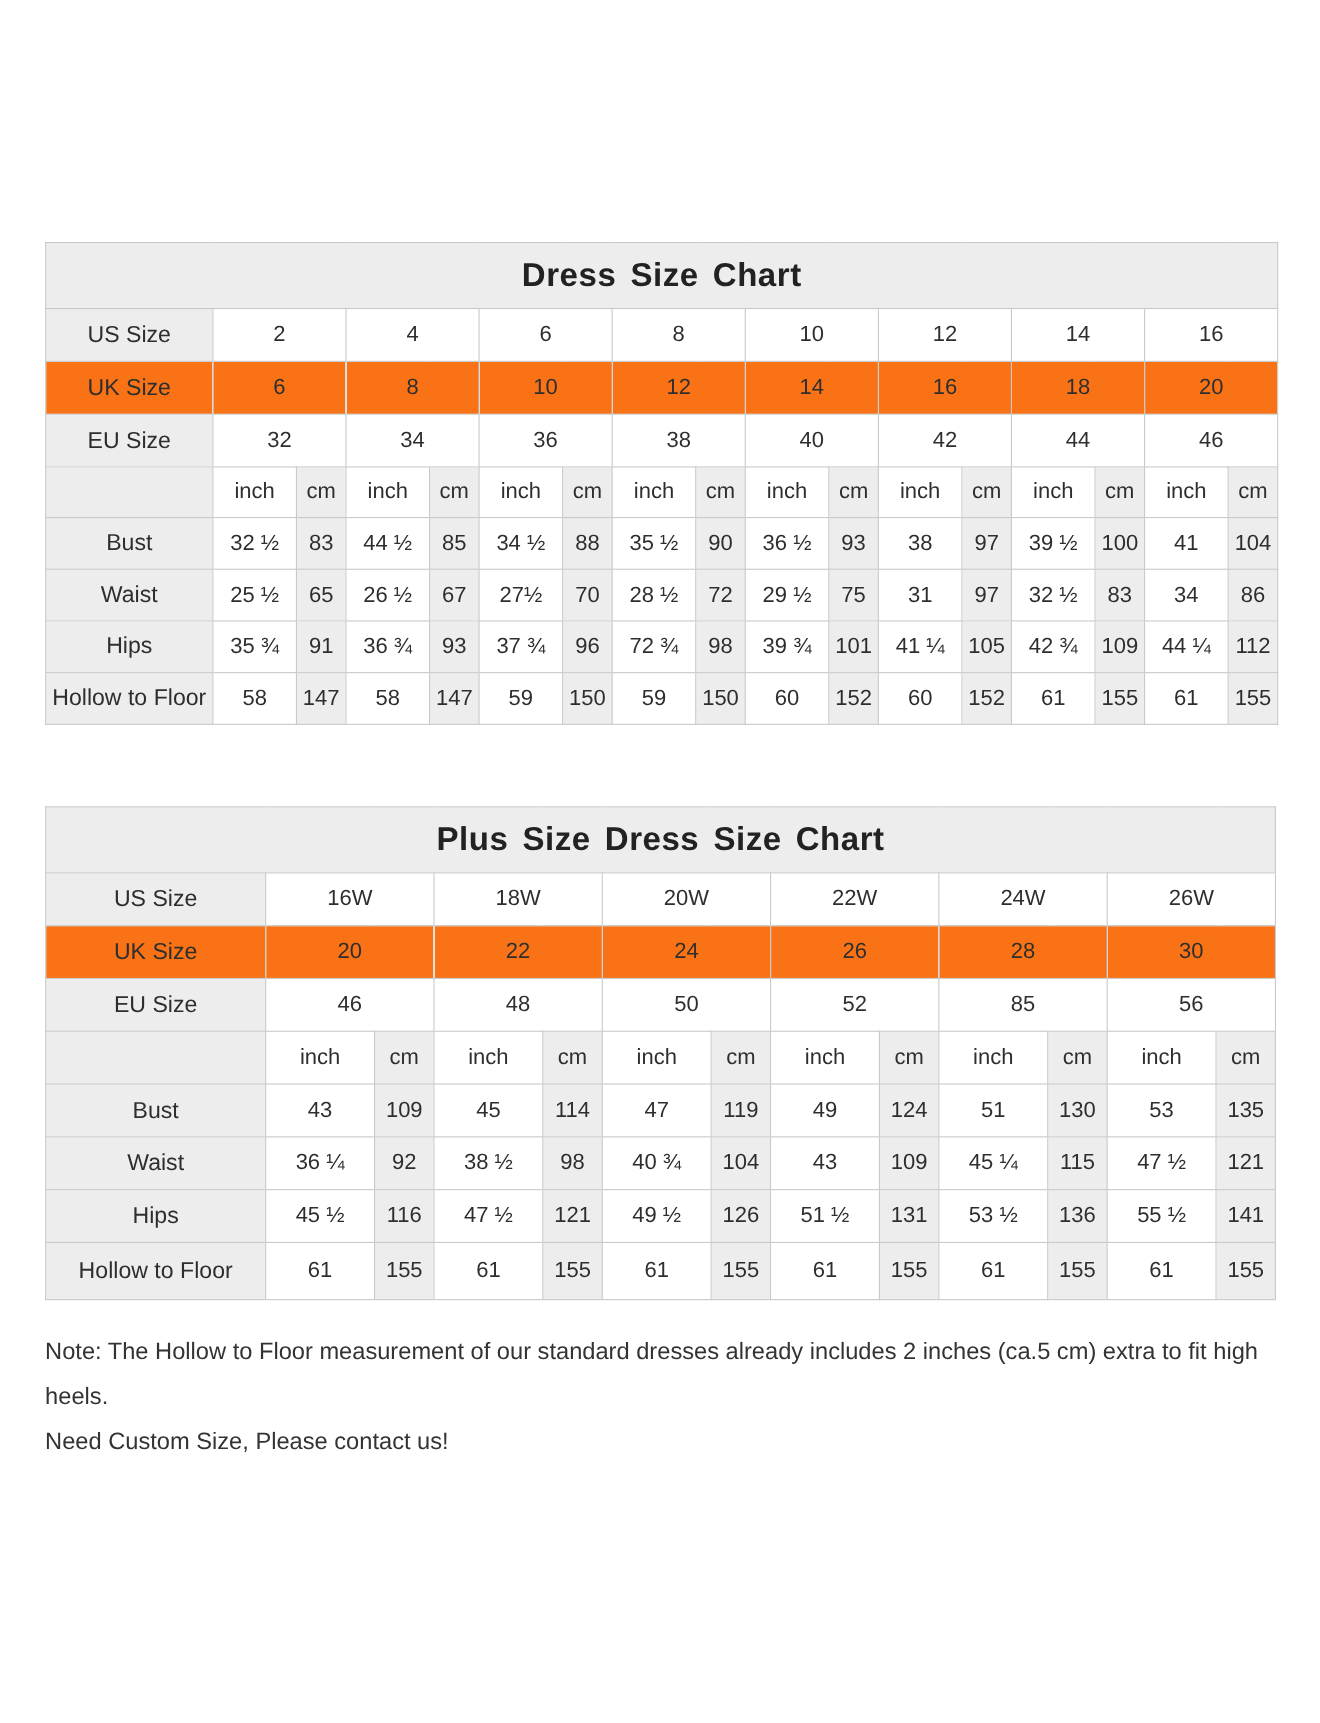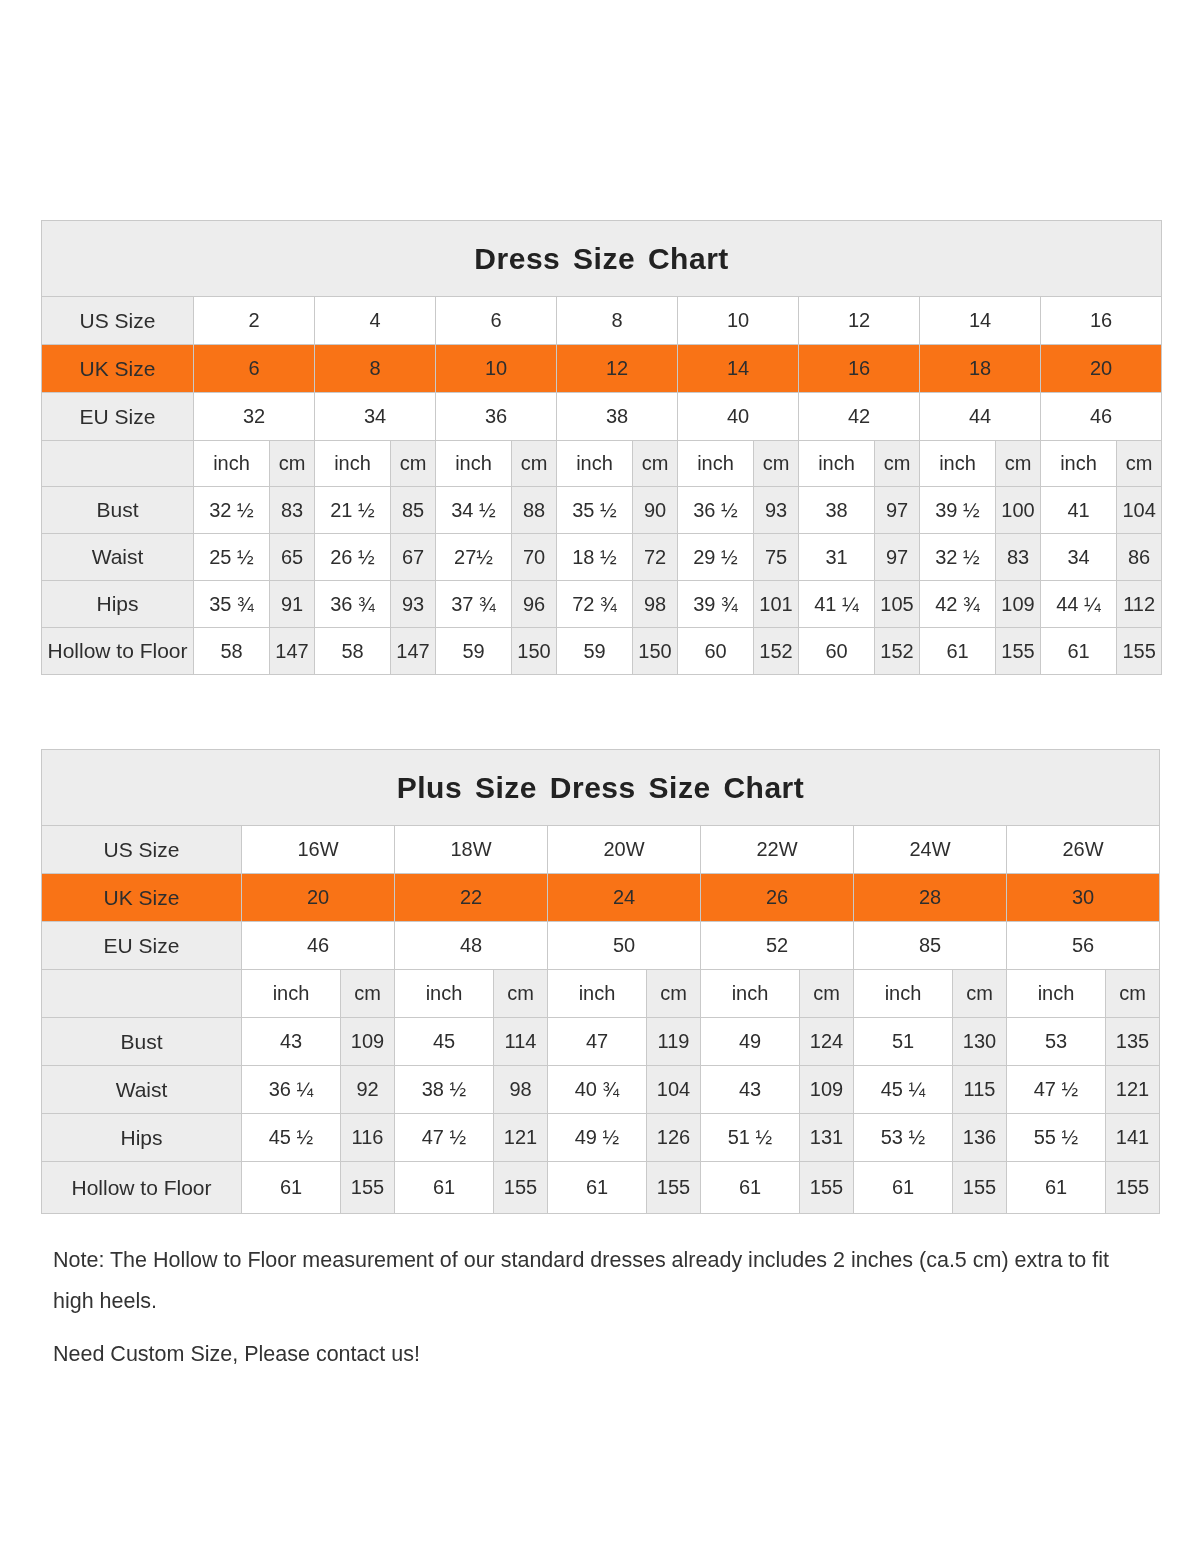--- a/index.html
+++ b/index.html
@@ -29,21 +29,21 @@
     overflow: hidden;
     white-space: nowrap;
     background: #ffffff;
   }
   table.chart td.shade { background: #ededed; }
   table.chart tr.shade-row td { background: #f97316; }
 
   table.chart td.title-cell {
     font-size: 30px;
     font-weight: 700;
-    height: 76px;
+    height: 60px;
     letter-spacing: 0.5px;
     word-spacing: 4px;
     color: #222222;
   }
   table.chart td.lbl { font-size: 21px; }
 
   table.chart tr.size-row td    { height: 48px; }
   table.chart tr.unit-row td    { height: 46px; }
   table.chart tr.measure-row td { height: 47px; }
 
@@ -51,21 +51,21 @@
   table.plus tr.unit-row td    { height: 48px; }
   table.plus tr.measure-row td { height: 48px; }
   table.plus tr.hollow-row td  { height: 52px; }
 
   .notes {
     margin-top: 26px;
     font-size: 21.5px;
     line-height: 41px;
     color: #333333;
   }
-  .notes p { margin: 12px; }
+  .notes p { margin: 0; }
 </style>
 </head>
 <body>
 
 <div class="wrap">
 
   <table class="chart standard">
       <colgroup>
         <col style="width: 152px;">
         <col style="width: 76px;">
@@ -138,21 +138,21 @@
           <td class="shade">cm</td>
           <td>inch</td>
           <td class="shade">cm</td>
           <td>inch</td>
           <td class="shade">cm</td>
         </tr>
         <tr class="measure-row">
           <td class="shade lbl">Bust</td>
           <td>32 ½</td>
           <td class="shade">83</td>
-          <td>21 ½</td>
+          <td>44 ½</td>
           <td class="shade">85</td>
           <td>34 ½</td>
           <td class="shade">88</td>
           <td>35 ½</td>
           <td class="shade">90</td>
           <td>36 ½</td>
           <td class="shade">93</td>
           <td>38</td>
           <td class="shade">97</td>
           <td>39 ½</td>
@@ -161,21 +161,21 @@
           <td class="shade">104</td>
         </tr>
         <tr class="measure-row">
           <td class="shade lbl">Waist</td>
           <td>25 ½</td>
           <td class="shade">65</td>
           <td>26 ½</td>
           <td class="shade">67</td>
           <td>27½</td>
           <td class="shade">70</td>
-          <td>18 ½</td>
+          <td>28 ½</td>
           <td class="shade">72</td>
           <td>29 ½</td>
           <td class="shade">75</td>
           <td>31</td>
           <td class="shade">97</td>
           <td>32 ½</td>
           <td class="shade">83</td>
           <td>34</td>
           <td class="shade">86</td>
         </tr>

